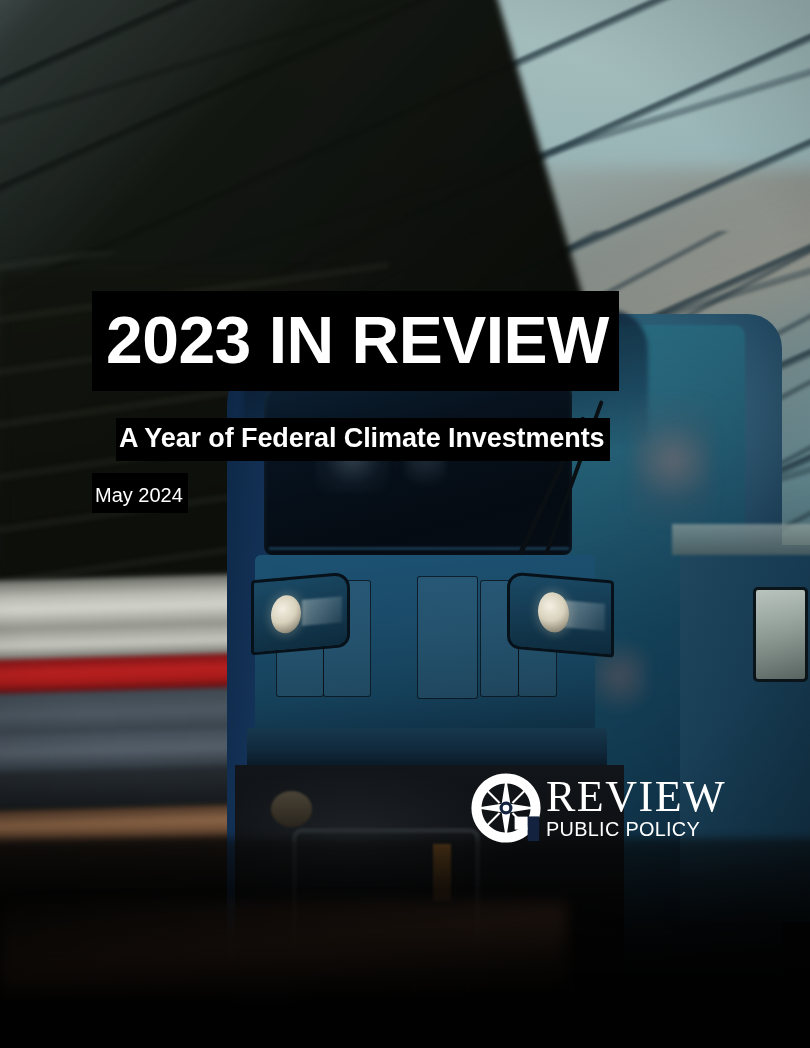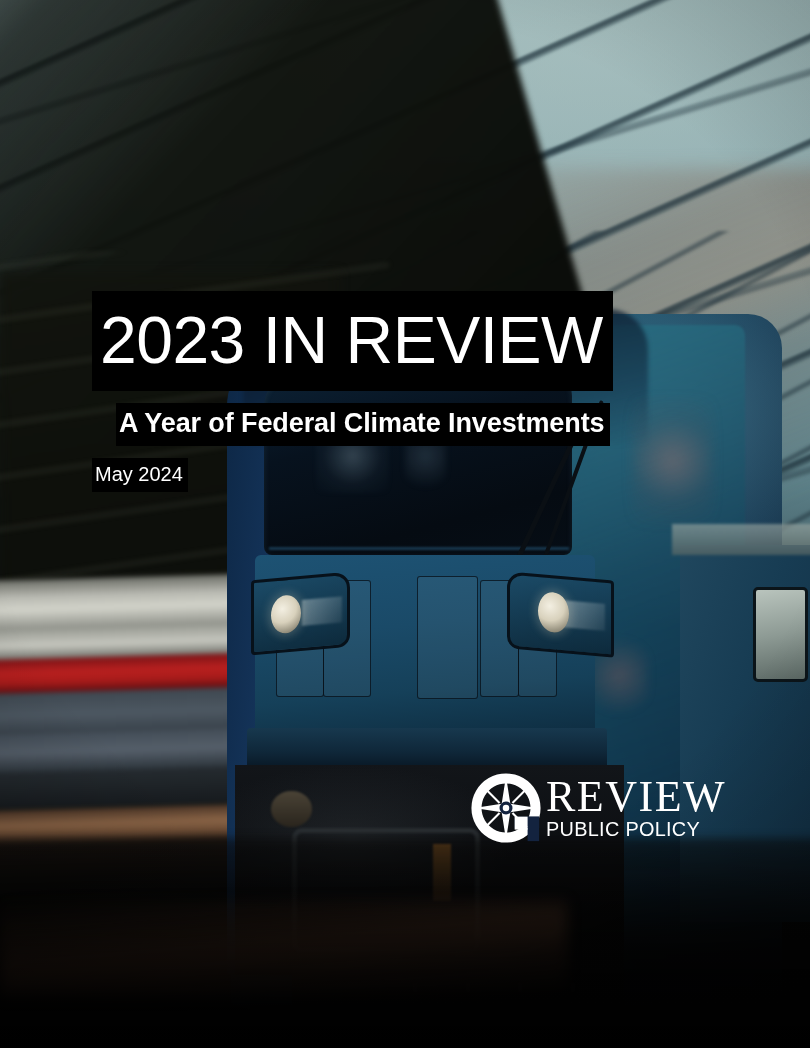--- a/index.html
+++ b/index.html
@@ -445,46 +445,46 @@
   }
   .blk {
     display: inline-block;
     background: #000;
     color: #fff;
     white-space: nowrap;
   }
   .title-line { margin: 0; }
   .title {
     font-size: 66px;
-    font-weight: 400;
+    font-weight: 700;
     letter-spacing: -0.5px;
     line-height: 1.0;
-    padding: 16px 10px 18px 8px;
-  }
-  .subtitle-line { margin-top: 12px; padding-left: 24px; }
+    padding: 16px 10px 18px 14px;
+  }
+  .subtitle-line { margin-top: 27px; padding-left: 24px; }
   .subtitle {
     font-size: 27px;
     font-weight: 700;
     letter-spacing: -0.1px;
     line-height: 1.0;
     padding: 7px 5px 9px 3px;
   }
   .byline-line { margin-top: 13px; }
   .byline {
     font-size: 21px;
     font-weight: 400;
     line-height: 1.0;
     padding: 6px 5px 8px 3px;
   }
   .date-line { margin-top: 12px; }
   .date {
     font-size: 20px;
     font-weight: 400;
     line-height: 1.0;
-    padding: 6px 5px 8px 3px;
+    padding: 12px 5px 8px 3px;
   }
 
   
   .logo {
     position: absolute;
     left: 470px;
     top: 772px;
     z-index: 10;
     width: 230px;
   }

